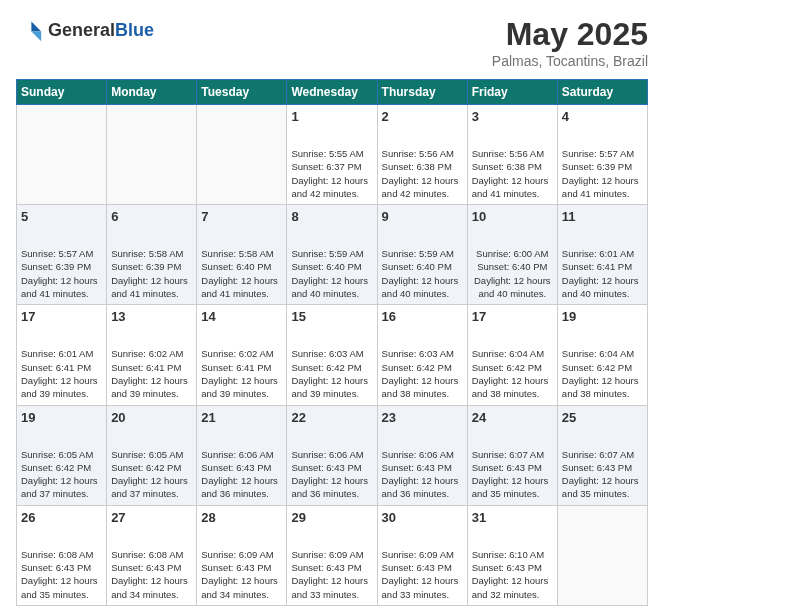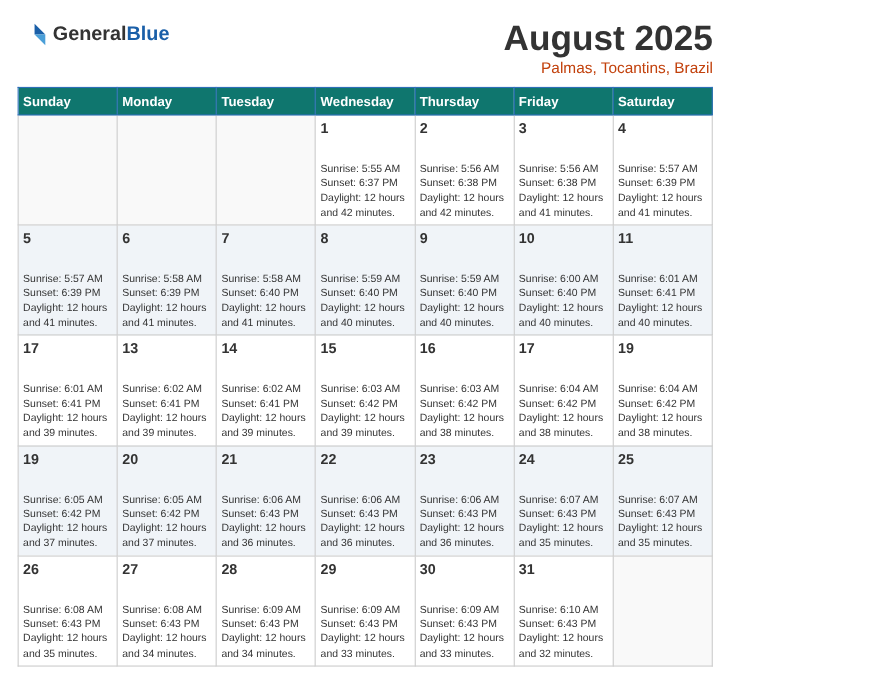--- a/index.html
+++ b/index.html
@@ -32,21 +32,21 @@
     .title-area {
       text-align: right;
     }
     .month-title {
       font-size: 32px;
       font-weight: bold;
       color: #333;
     }
     .location {
       font-size: 14px;
-      color: #c2410c;
+      color: #737373;
     }
     table {
       width: 100%;
       border-collapse: collapse;
       table-layout: fixed;
     }
     thead tr {
       background-color: #0f766e;
     }
     thead th {
@@ -95,21 +95,21 @@
     <div class="logo">
       <svg class="logo-icon" viewBox="0 0 40 40">
         <polygon points="22,8 36,22 22,22" fill="#1a5fa8"></polygon>
         <polygon points="22,22 36,22 36,36" fill="#4a9fd8"></polygon>
       </svg>
       <div>
         <span style="font-size:18px;font-weight:bold;color:#333;">General</span><span style="font-size:18px;font-weight:bold;color:#1a5fa8;">Blue</span>
       </div>
     </div>
     <div class="title-area">
-      <div class="month-title">August 2025</div>
+      <div class="month-title">May 2025</div>
       <div class="location">Palmas, Tocantins, Brazil</div>
     </div>
   </div>
 
   <table>
     <thead>
       <tr>
         <th>Sunday</th>
         <th>Monday</th>
         <th>Tuesday</th>
@@ -184,21 +184,21 @@
           </td>
           <td>
             <div class="day-num">9</div>
             <div class="day-info" style="white-space: pre-line;">Sunrise: 5:59 AM
 Sunset: 6:40 PM
 Daylight: 12 hours
 and 40 minutes.</div>
           </td>
           <td>
             <div class="day-num">10</div>
-            <div class="day-info" style="white-space: pre-line;">Sunrise: 6:00 AM
+            <div class="day-info" style="white-space: pre-line; text-align: center;">Sunrise: 6:00 AM
 Sunset: 6:40 PM
 Daylight: 12 hours
 and 40 minutes.</div>
           </td>
           <td>
             <div class="day-num">11</div>
             <div class="day-info" style="white-space: pre-line;">Sunrise: 6:01 AM
 Sunset: 6:41 PM
 Daylight: 12 hours
 and 40 minutes.</div>

